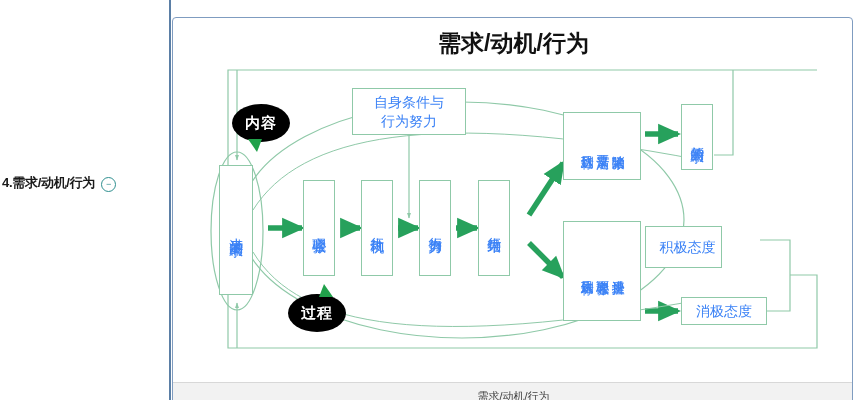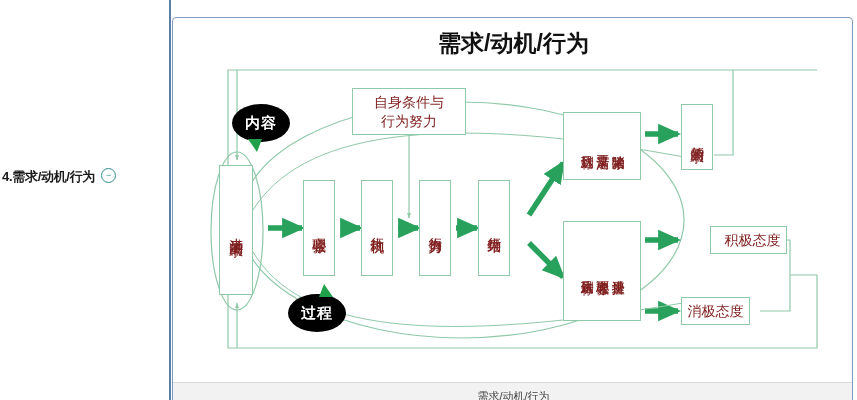--- a/index.html
+++ b/index.html
@@ -14,21 +14,21 @@
   #outline-pane{
     position:absolute;left:0;top:0;width:170px;height:400px;
     background:#ffffff;
   }
   #outline-divider{
     position:absolute;left:169px;top:0;width:2px;height:400px;
     background:#5b7fa6;
   }
   #outline-item{
     position:absolute;left:2px;top:168px;width:166px;height:24px;
-    display:flex;align-items:flex-start;
+    display:flex;align-items:flex-end;
   }
   #outline-label{
     font-size:13px;font-weight:bold;color:#1a1a1a;
     white-space:nowrap;letter-spacing:-0.3px;
   }
   #outline-collapse{
     margin-left:6px;width:13px;height:13px;border-radius:50%;
     border:1px solid #2e8f8f;color:#2e8f8f;
     font-size:11px;line-height:11px;text-align:center;
     display:flex;align-items:center;justify-content:center;
@@ -53,21 +53,21 @@
   #slide-footer-text{font-size:11px;color:#3f3f3f;}
 
   
   #canvas{position:absolute;left:0;top:0;width:857px;height:400px;pointer-events:none;}
 
   
   .node{
     position:absolute;box-sizing:border-box;
     border:1px solid #8fc9a8;background:#ffffff;
     display:flex;align-items:center;justify-content:center;
-    color:#7f1d1d;
+    color:#3b82f6;
   }
   .vtext{
     writing-mode:vertical-rl;text-orientation:upright;
     font-size:14px;line-height:1.12;letter-spacing:1px;
   }
   .htext{font-size:14px;line-height:1.2;}
   .twoline{font-size:14px;line-height:1.35;text-align:center;}
   .cols{display:flex;flex-direction:row-reverse;gap:1px;justify-content:center;}
   .cols .vtext{font-size:13px;letter-spacing:0.5px;}
 
@@ -184,25 +184,25 @@
     <span class="vtext">遭受挫折</span>
     <span class="vtext">心理更紧张</span>
     <span class="vtext">未达到目标</span>
   </div>
 </div>
 
 <div class="node vtext" style="left:681px;top:104px;width:32px;height:66px;">
   <span>新的需求</span>
 </div>
 
-<div class="node htext" style="left:710px;top:226px;width:77px;height:28px;padding-left:8px;">
+<div class="node htext" style="left:645px;top:226px;width:77px;height:42px;padding-left:8px;">
   <span>积极态度</span>
 </div>
 
-<div class="node htext" style="left:681px;top:297px;width:69px;height:28px;">
+<div class="node htext" style="left:681px;top:297px;width:86px;height:28px;">
   <span>消极态度</span>
 </div>
 
 <div class="bubble" style="left:232px;top:104px;width:58px;height:38px;">
   <span>内容</span>
   <span class="tail" style="left:16px;bottom:-10px;border-left:9px solid transparent;border-right:5px solid transparent;border-top:13px solid #21a14b;"></span>
 </div>
 
 <div class="bubble" style="left:288px;top:294px;width:58px;height:38px;">
   <span>过程</span>

